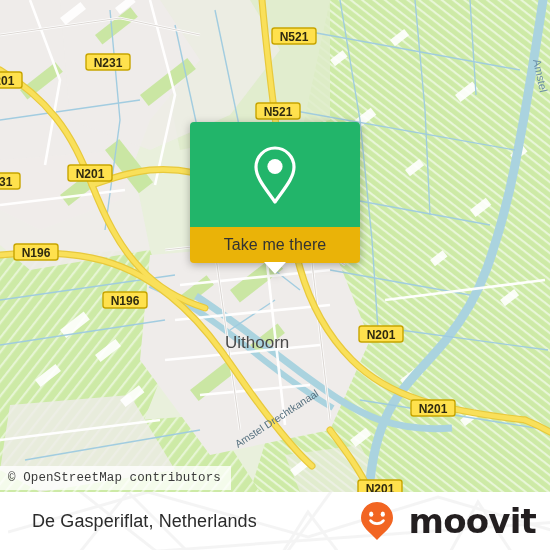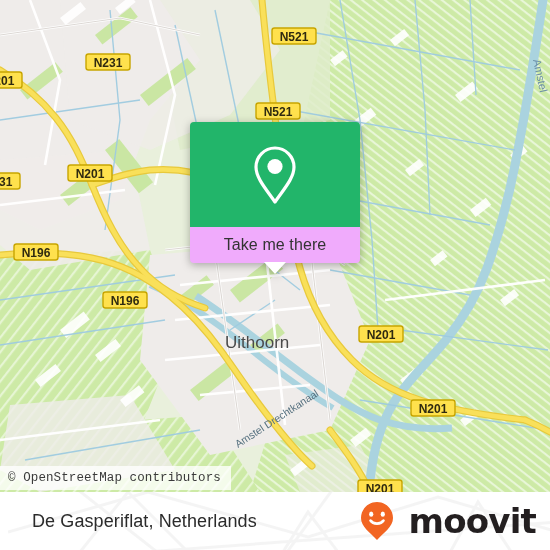--- a/index.html
+++ b/index.html
@@ -28,21 +28,21 @@
   .callout{
     position:absolute;left:190px;top:122px;width:170px;
     filter:drop-shadow(0 2px 4px rgba(0,0,0,0.30));
   }
   .callout-top{
     background:#22b56a;height:105px;border-radius:4px 4px 0 0;
     display:flex;align-items:center;justify-content:center;
   }
   .pin-icon{display:block;}
   .callout-bottom{
-    background:#f0abfc;height:36px;border-radius:0 0 4px 4px;
+    background:#eab308;height:36px;border-radius:0 0 4px 4px;
     display:flex;align-items:center;justify-content:center;
     position:relative;
   }
   .callout-label{
     font-size:16px;color:#333333;letter-spacing:0.1px;
   }
   .callout-tail{
     position:absolute;left:50%;bottom:-11px;margin-left:-11px;
     width:0;height:0;
     border-left:11px solid transparent;

